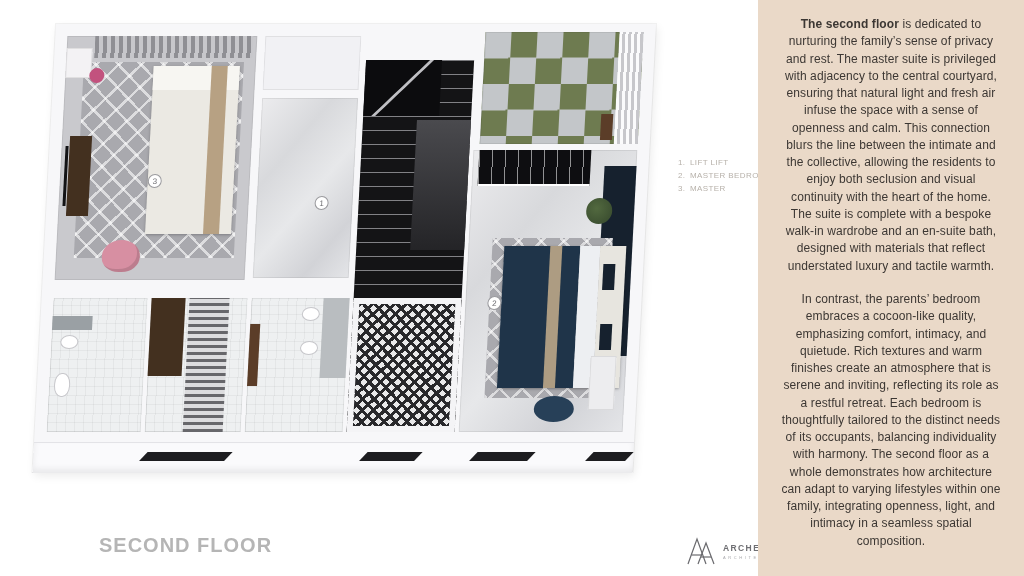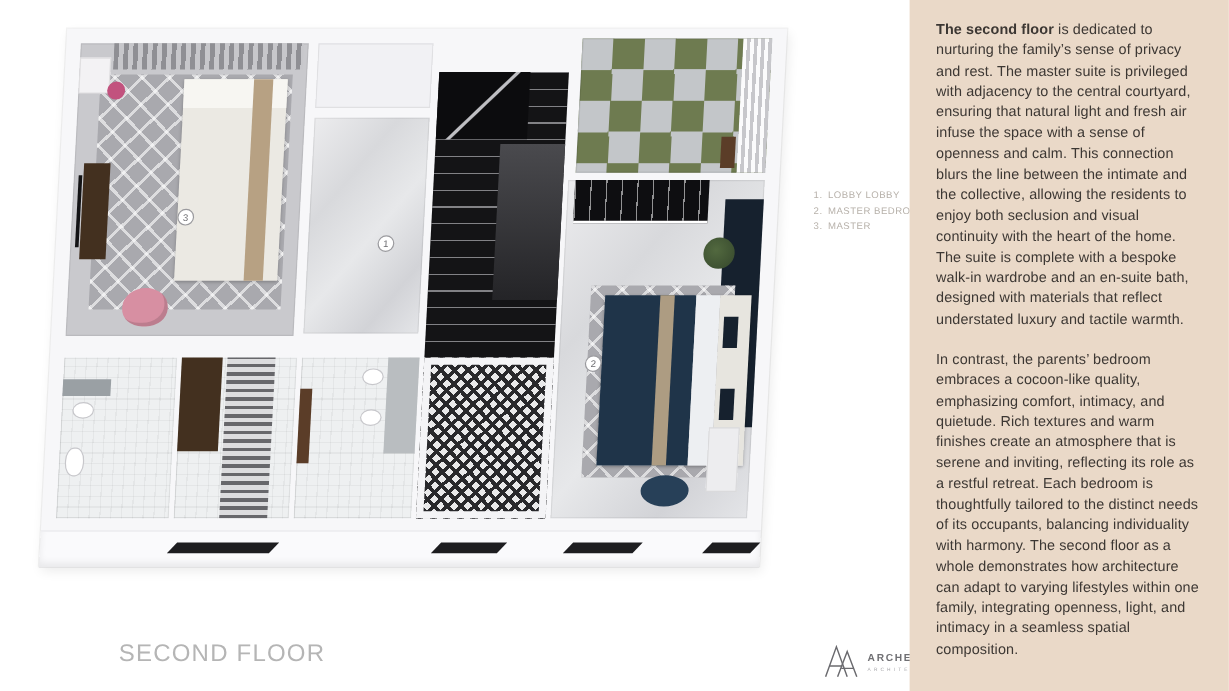--- a/index.html
+++ b/index.html
@@ -13,20 +13,21 @@
   .text-panel{
     position:absolute;left:758px;top:0;width:266px;height:576px;
     background:#ead9c8;box-sizing:border-box;
     padding:16px 22px 0 22px;
     color:#3c3733;
   }
   .text-panel p{
     margin:0 0 16px 0;
     font-size:12px;line-height:1.44;
     letter-spacing:.1px;
+    text-align:center;
   }
   .text-panel b{font-weight:bold;}
 
   
   .plan{
     position:absolute;left:56px;top:24px;width:600px;height:448px;
     transform:skewX(-3deg);transform-origin:top left;
     background:#f7f7f9;
     box-shadow:0 0 0 1px rgba(0,0,0,.05), 2px 4px 10px rgba(0,0,0,.08);
   }
@@ -86,21 +87,21 @@
   .slab-slit{position:absolute;top:9px;height:9px;background:#1d1d20;transform:skewX(-42deg);}
 
   
   .legend{position:absolute;left:678px;top:156px;color:#b7b1aa;}
   .legend-row{display:flex;font-size:8px;line-height:13px;letter-spacing:.4px;}
   .legend-row .lnum{width:12px;}
 
   
   .floor-title{
     position:absolute;left:99px;top:534px;
-    font-size:20px;font-weight:normal;color:#b5b5b5;letter-spacing:1px;
+    font-size:20px;font-weight:bold;color:#b5b5b5;letter-spacing:1px;
   }
 
   
   .logo{position:absolute;left:686px;top:537px;display:flex;align-items:center;gap:5px;}
   .logo-text{display:flex;flex-direction:column;}
   .logo-name{font-size:8.5px;font-weight:bold;color:#6f6f73;letter-spacing:1.4px;}
   .logo-sub{font-size:4px;color:#a9a9ad;letter-spacing:2.6px;margin-top:2px;}
 
   
   .wood-dark{background:#43301f;}
@@ -193,21 +194,21 @@
     <div class="slab-slit" style="left:110px;width:85px;"></div>
     <div class="slab-slit" style="left:330px;width:55px;"></div>
     <div class="slab-slit" style="left:440px;width:58px;"></div>
     <div class="slab-slit" style="left:556px;width:40px;"></div>
   </div>
 </div>
 
 <div class="legend">
   <div class="legend-row">
     <span class="lnum">1.</span>
-    <span>LOBBY LOBBY</span>
+    <span>LIFT LIFT</span>
   </div>
   <div class="legend-row">
     <span class="lnum">2.</span>
     <span>MASTER BEDROOM</span>
   </div>
   <div class="legend-row">
     <span class="lnum">3.</span>
     <span>MASTER</span>
   </div>
 </div>

